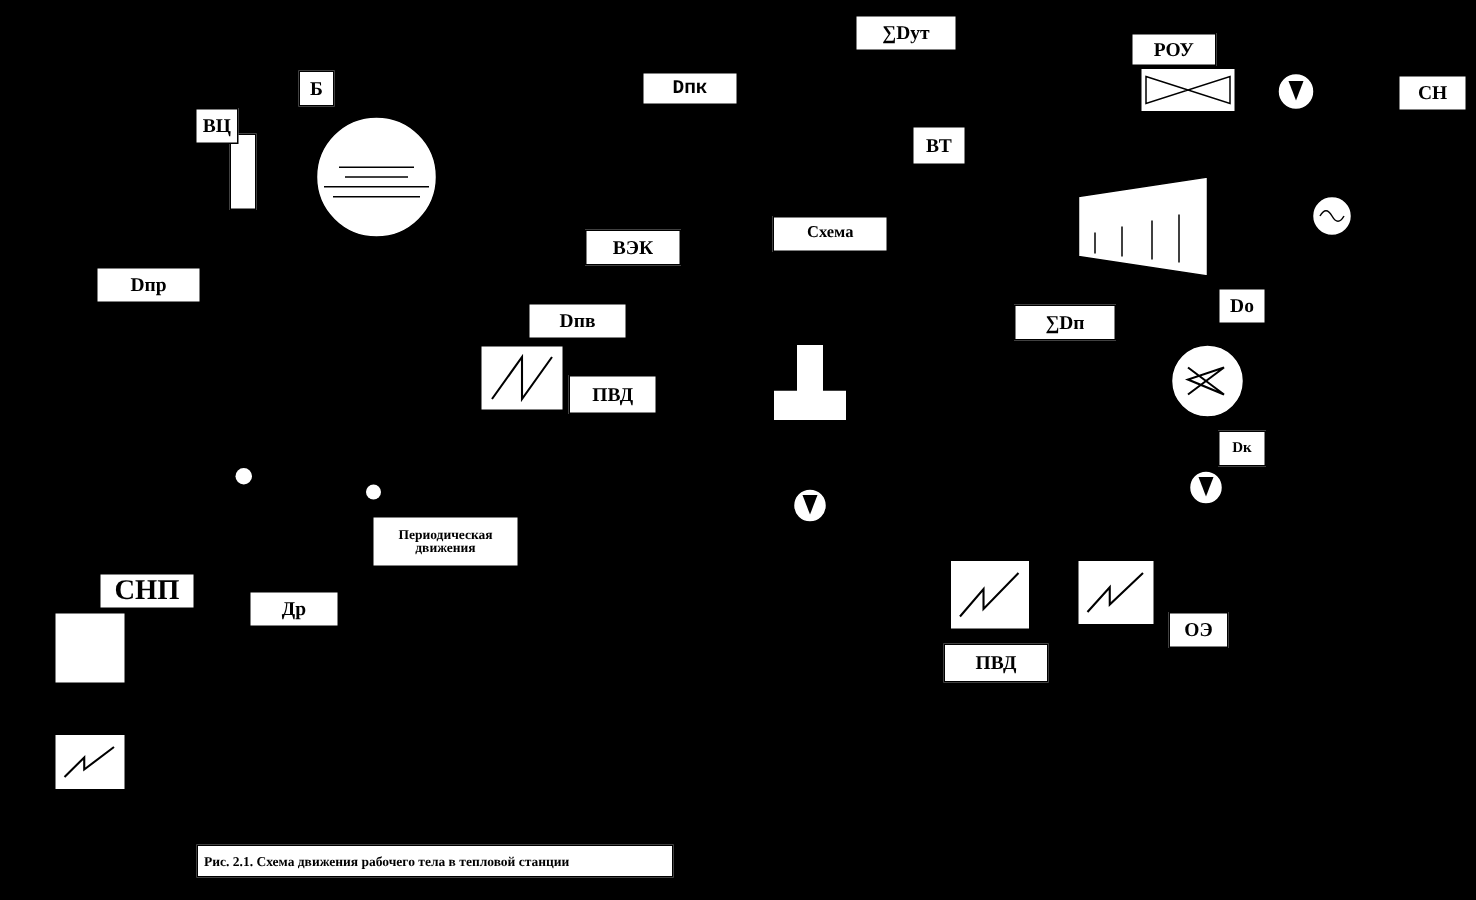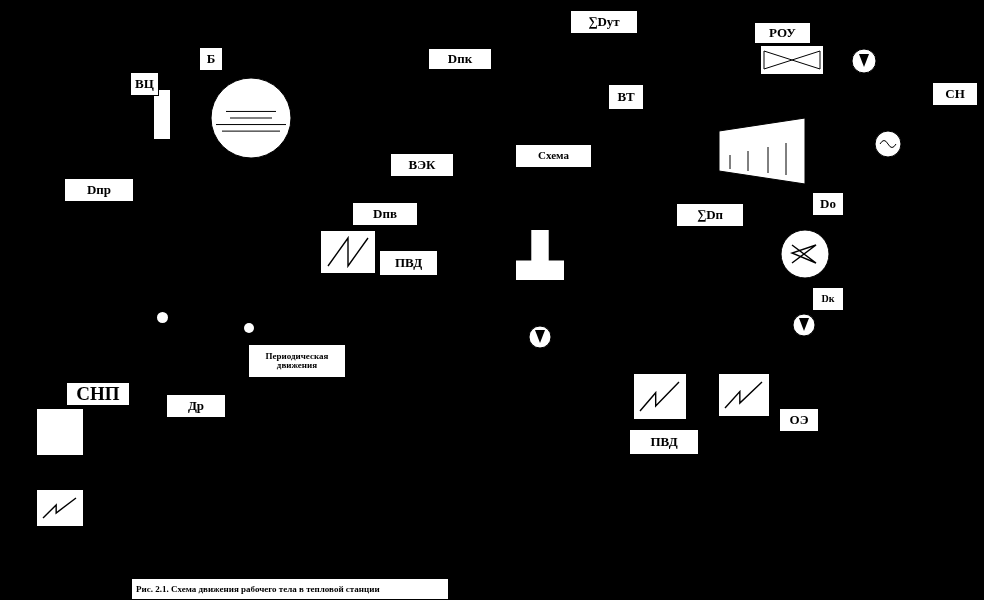--- a/index.html
+++ b/index.html
@@ -8,21 +8,21 @@
   #stage{position:absolute;left:0;top:0;width:984px;height:600px;background:#000;}
 
   
   .lbl{position:absolute;background:#fff;color:#000;border:1px solid #000;
        font-family:"Liberation Serif",serif;font-weight:bold;
        display:flex;align-items:center;justify-content:center;
        white-space:pre-line;line-height:1.05;text-align:center;}
   svg{display:block;}
   .caption{position:absolute;background:#fff;border:1px solid #000;color:#000;
            font-family:"Liberation Serif",serif;font-weight:bold;font-size:9px;
-           display:flex;align-items:center;padding-left:4px;margin-top:15px;}
+           display:flex;align-items:center;padding-left:4px;}
 </style>
 </head>
 <body>
 
 <div id="stage">
     <div style="position: absolute; left: 153px; top: 89px; width: 18px; height: 51px; background: rgb(255, 255, 255); border: 1px solid rgb(0, 0, 0); box-sizing: border-box;"></div>
     <div style="position: absolute; left: 157px; top: 104px; width: 10px; height: 22px; background: rgb(255, 255, 255);"></div>
     <div style="position: absolute; left: 210px; top: 77px; width: 82px; height: 82px;">
       <svg width="82" height="82" viewBox="0 0 82 82">
         <circle cx="41" cy="41" r="40" fill="#fff" stroke="#000"></circle>
@@ -105,24 +105,24 @@
     </div>
     <div style="position: absolute; left: 36px; top: 408px; width: 48px; height: 48px; background: rgb(255, 255, 255); border: 1px solid rgb(0, 0, 0); box-sizing: border-box;"></div>
     <div style="position: absolute; left: 36px; top: 489px; width: 48px; height: 38px;">
       <svg width="48" height="38" viewBox="0 0 48 38">
         <rect x="0.5" y="0.5" width="47" height="37" fill="#fff" stroke="#000"></rect>
         <polyline points="7,29 20.16,15.959999999999999 20.16,24 40,9" fill="none" stroke="#000" stroke-width="1.4"></polyline>
       </svg>
     </div>
     <div class="lbl" style="left: 130px; top: 72px; width: 27px; height: 22px; font-size: 13px;">ВЦ</div>
     <div class="lbl" style="left: 199px; top: 47px; width: 22px; height: 22px; font-size: 13px;">Б</div>
-    <div class="lbl" style="left: 428px; top: 48px; width: 62px; height: 20px; font-size: 13px;">Dпк</div>
+    <div class="lbl" style="left: 428px; top: 48px; width: 62px; height: 20px; font-size: 13px; font-family: Liberation Mono, monospace;">Dпк</div>
     <div class="lbl" style="left: 570px; top: 10px; width: 66px; height: 22px; font-size: 13px;">∑Dут</div>
     <div class="lbl" style="left: 754px; top: 22px; width: 55px; height: 20px; font-size: 13px; text-align: center;">РОУ</div>
-    <div class="lbl" style="left: 932px; top: 50px; width: 44px; height: 22px; font-size: 13px; margin-top: 32px;">СН</div>
+    <div class="lbl" style="left: 932px; top: 50px; width: 44px; height: 22px; font-size: 13px;">СН</div>
     <div class="lbl" style="left: 608px; top: 84px; width: 34px; height: 24px; font-size: 13px;">ВТ</div>
     <div class="lbl" style="left: 390px; top: 153px; width: 62px; height: 22px; font-size: 13px;">ВЭК</div>
     <div class="lbl" style="left: 515px; top: 144px; width: 75px; height: 22px; font-size: 11px;">Схема</div>
     <div class="lbl" style="left: 64px; top: 178px; width: 68px; height: 22px; font-size: 13px;">Dпр</div>
     <div class="lbl" style="left: 352px; top: 202px; width: 64px; height: 22px; font-size: 13px;">Dпв</div>
     <div class="lbl" style="left: 676px; top: 203px; width: 66px; height: 22px; font-size: 13px;">∑Dп</div>
     <div class="lbl" style="left: 812px; top: 192px; width: 30px; height: 22px; font-size: 13px;">Dо</div>
     <div class="lbl" style="left: 379px; top: 250px; width: 57px; height: 24px; font-size: 13px;">ПВД</div>
     <div class="lbl" style="left: 812px; top: 287px; width: 30px; height: 22px; font-size: 10px;">Dк</div>
     <div class="lbl" style="left: 248px; top: 344px; width: 96px; height: 32px; font-size: 9px;">Периодическая

